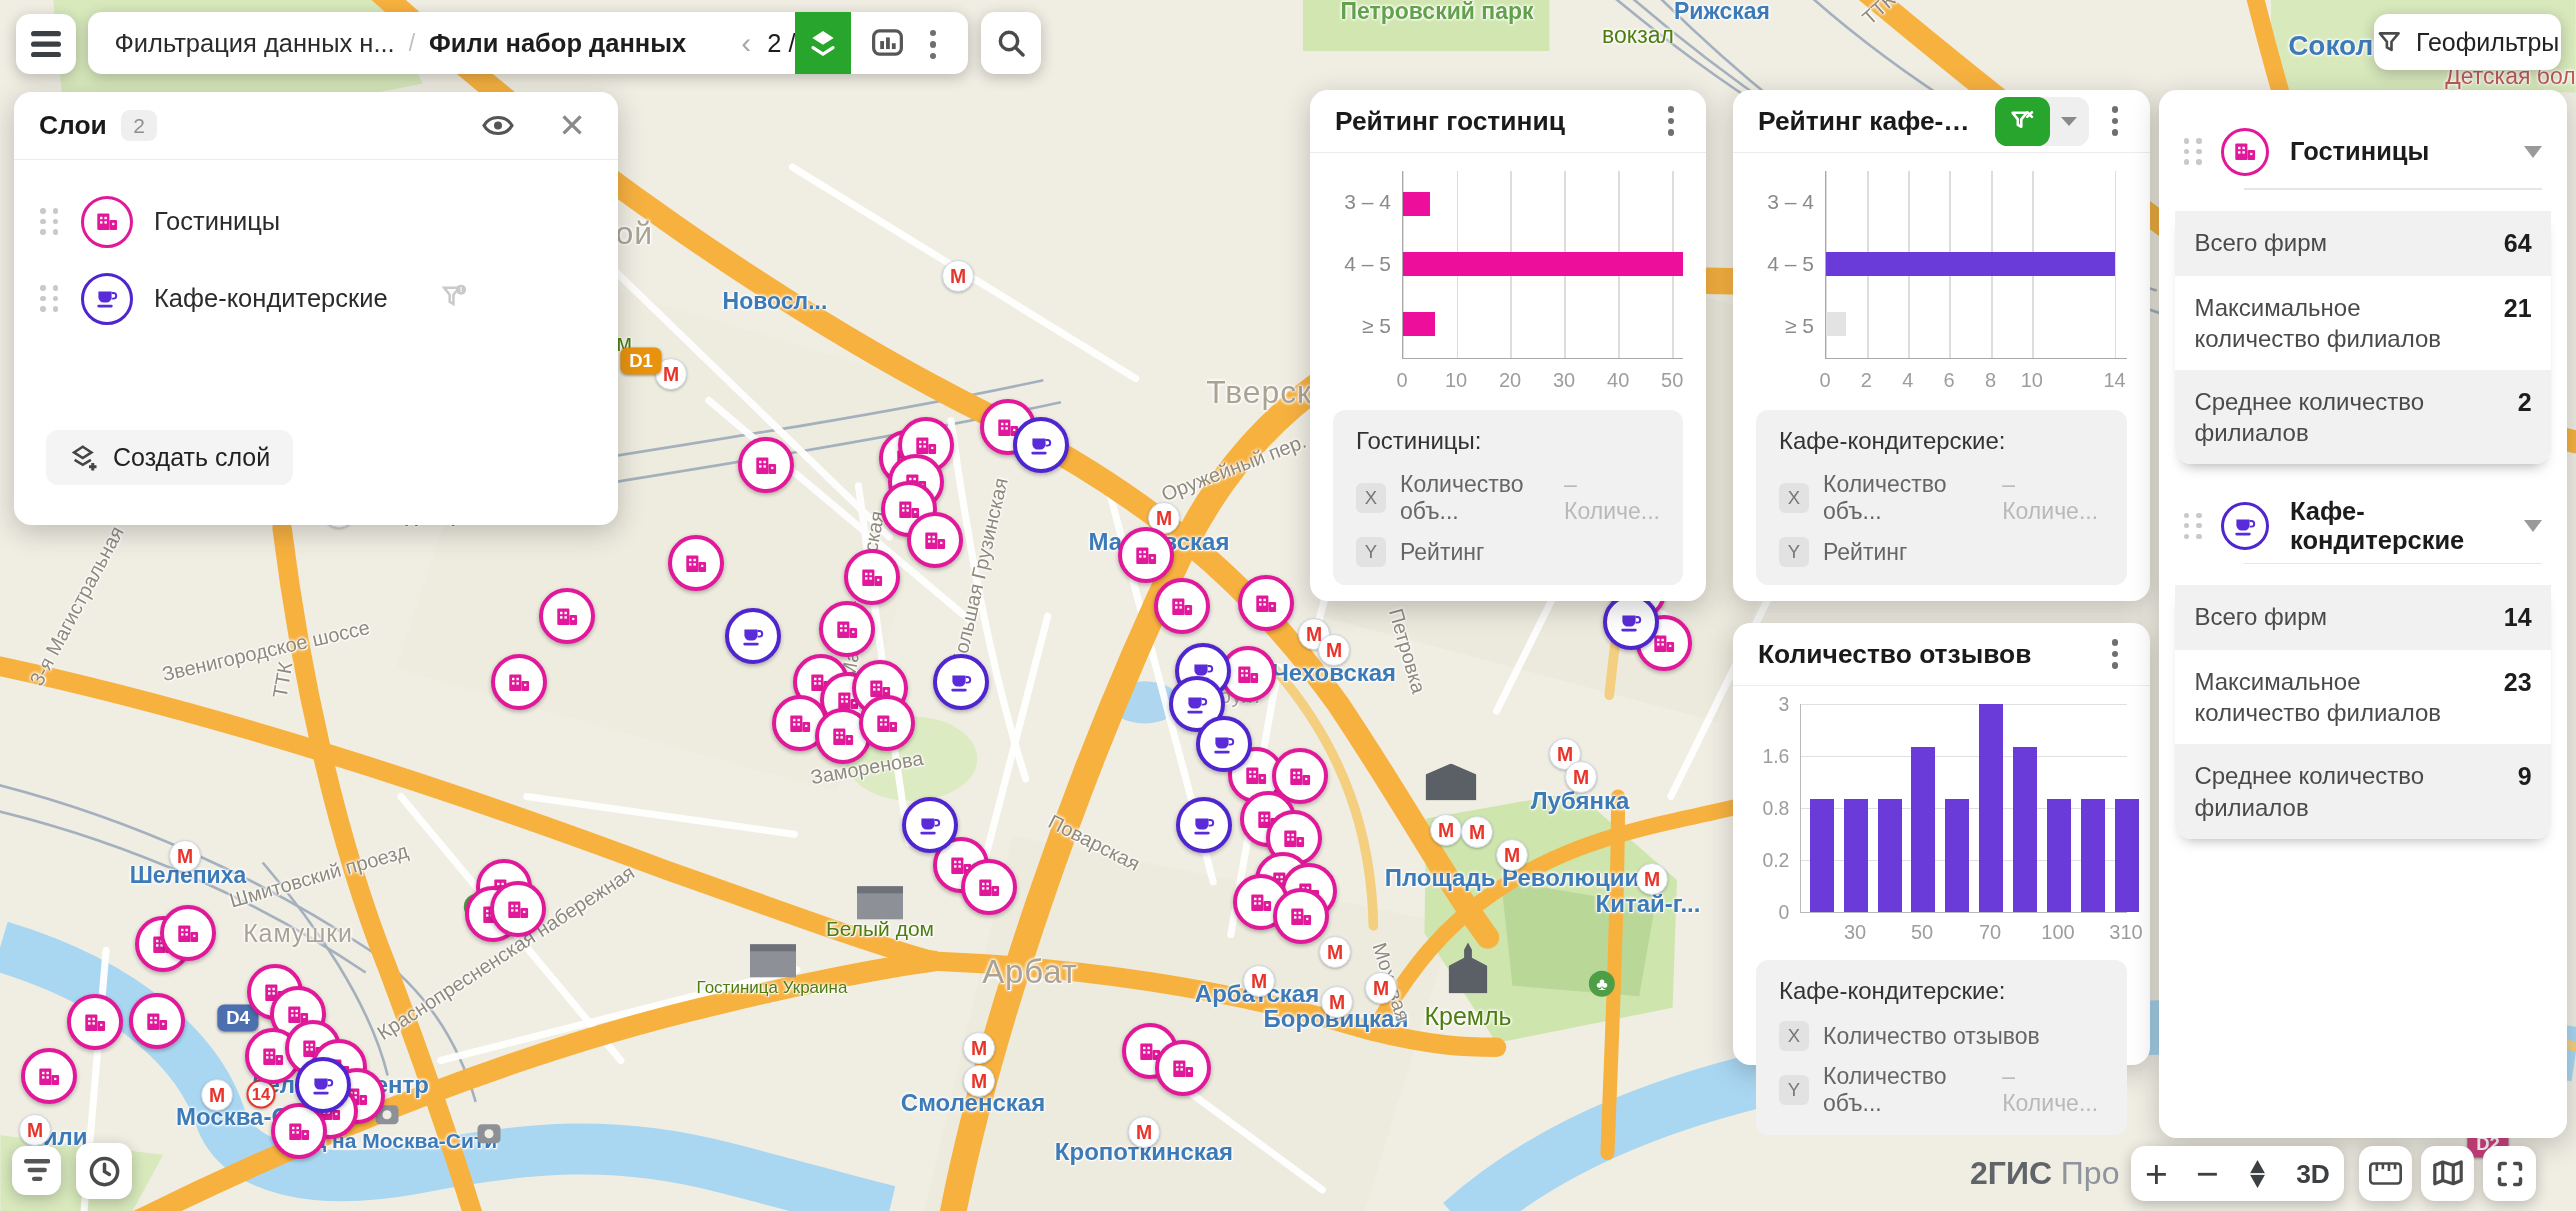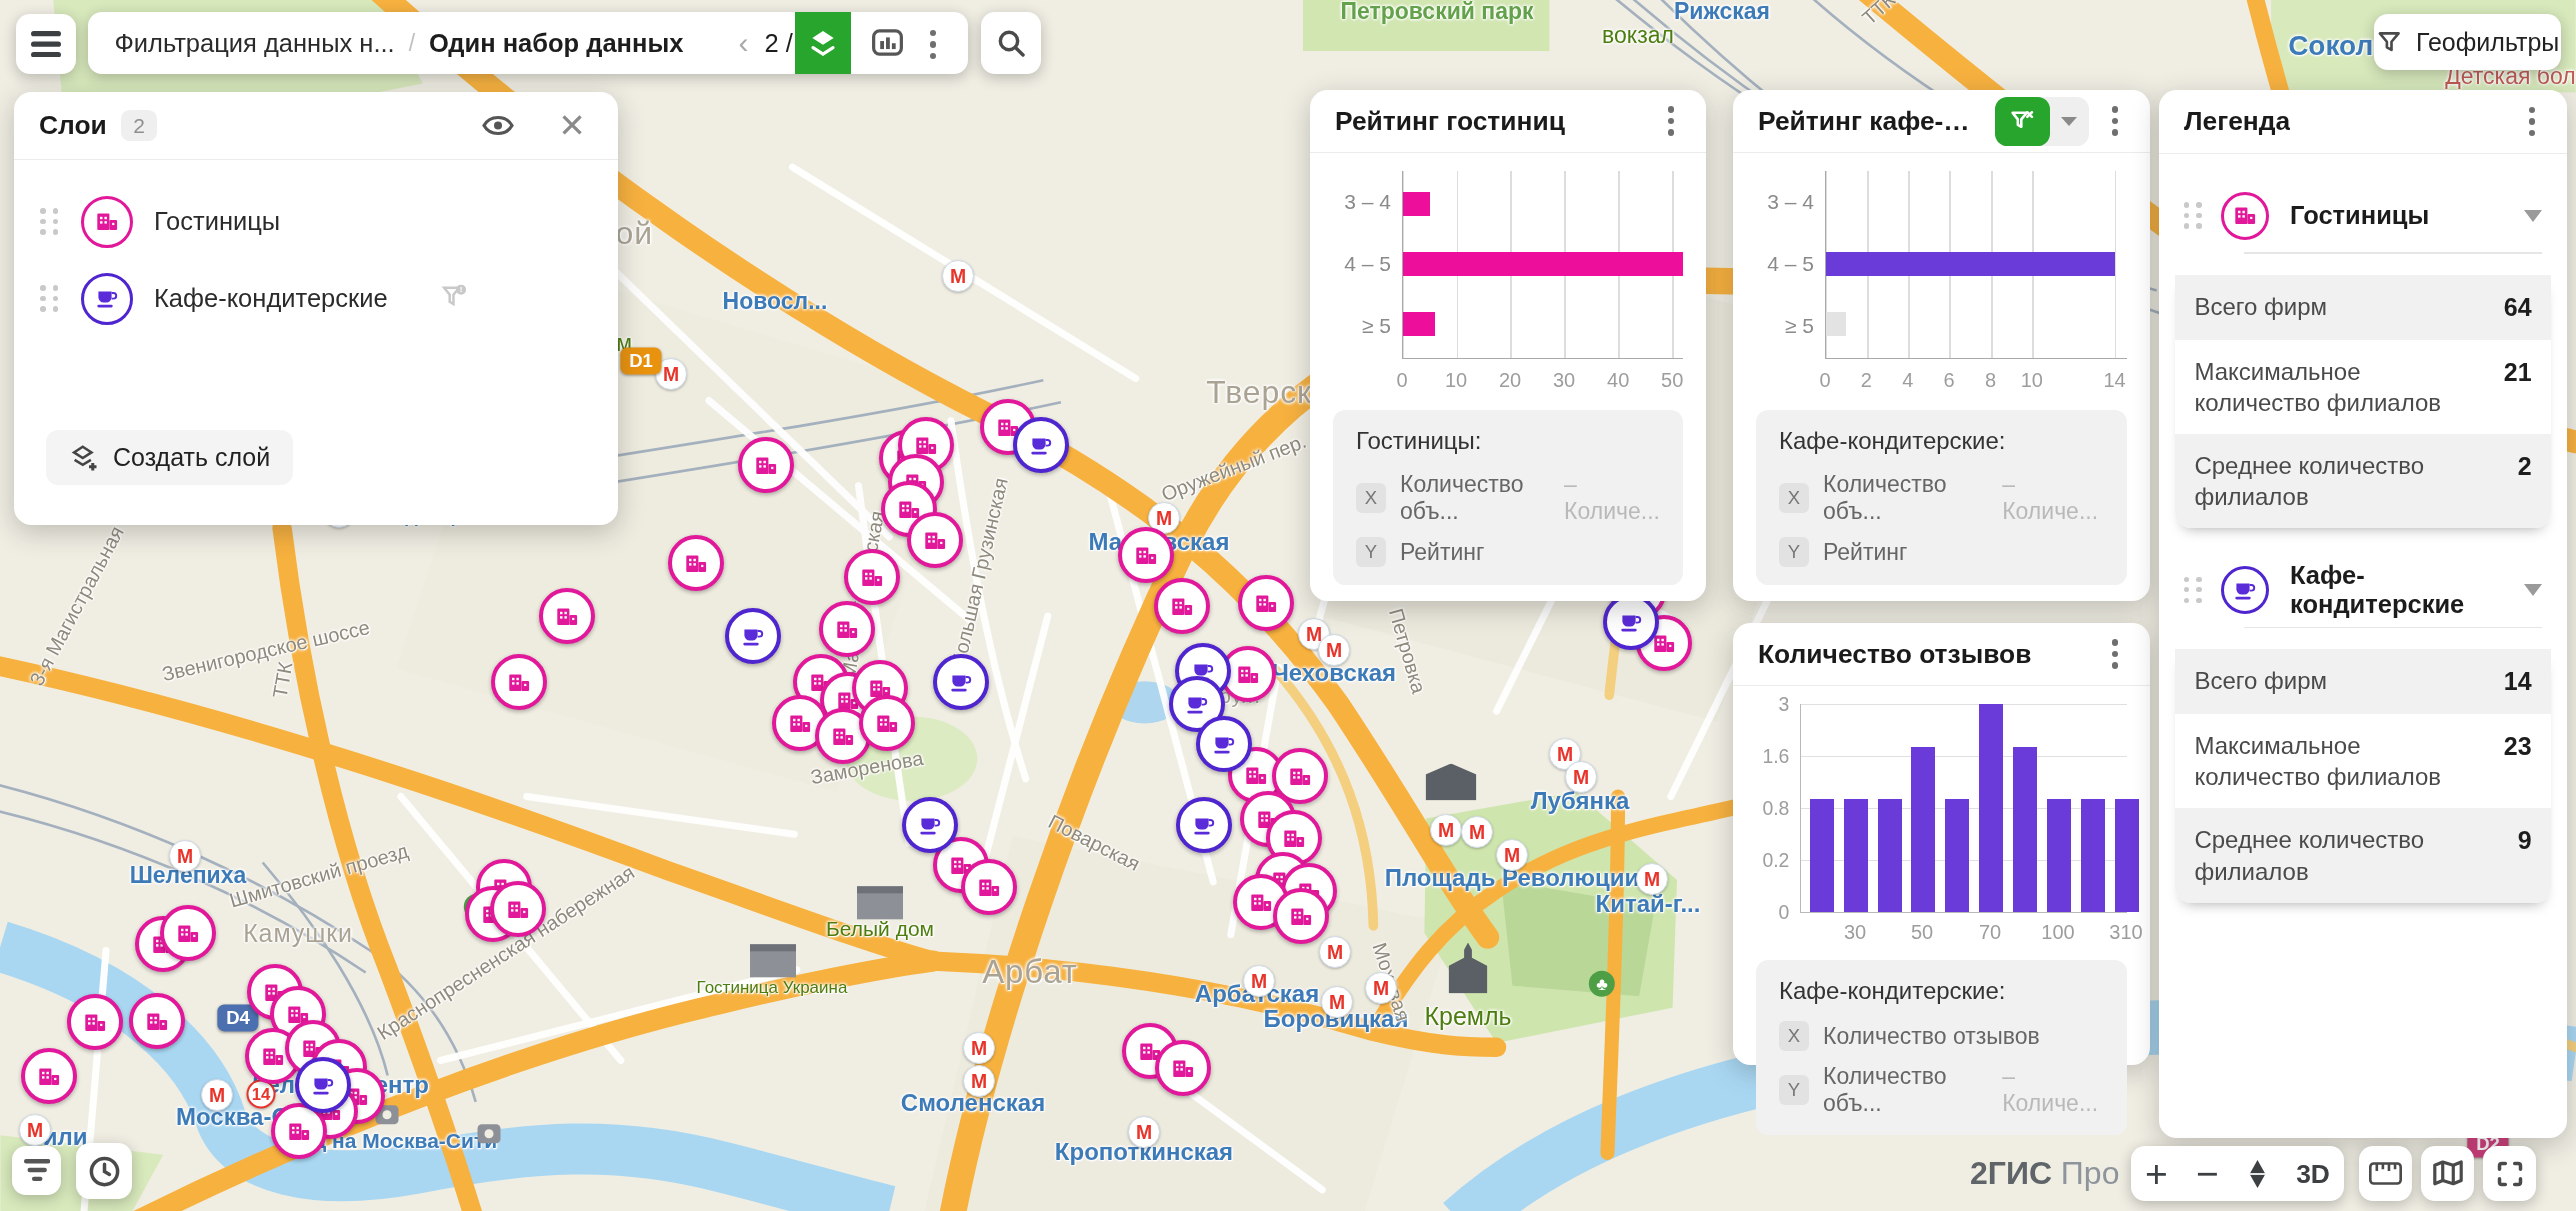--- a/index.html
+++ b/index.html
@@ -944,21 +944,21 @@
             <rect y="24" width="34" height="6" rx="3"></rect>
           </g>
         </svg>
     </span>
   </div>
 
   <div id="topbar-pill">
     <div class="crumbs">
       <span style="color:#2b2b2b">Фильтрация данных н...</span>
       <span class="sep">/</span>
-      <span style="font-weight:bold">Один набор данных</span>
+      <span style="font-weight:bold">Фили набор данных</span>
     </div>
     <div class="pag">
       <span class="chev">‹</span>
       <span>2 / 2</span>
       <span class="chev">›</span>
     </div>
     <div id="green-btn">
       <span>
         <svg width="32" height="32" viewBox="0 0 24 24">
             <path d="M12 3l8 5.2-8 5.2-8-5.2z" fill="#fff"></path>
@@ -1245,28 +1245,20 @@
     <div class="axrow">
             <span class="axbadge">Y</span>
       <span>Количество объ...</span>
             <span class="axdim">– Количе...</span>
           </div>
   </div>
       </div>
   </div>
 
   <div class="panel" style="left:2159px;top:90px;width:408px;height:1048px">
-    <div class="ph" style="height:63px">
-      <span class="title">Легенда</span>
-      <span class="kebab">
-          <i></i>
-          <i></i>
-          <i></i>
-        </span>
-    </div>
     <div id="legend-sections">
         <div class="sechead">
           <span class="drag" style="margin-right:19.4px">
             <i></i>
             <i></i>
             <i></i>
             <i></i>
             <i></i>
             <i></i>
           </span>

